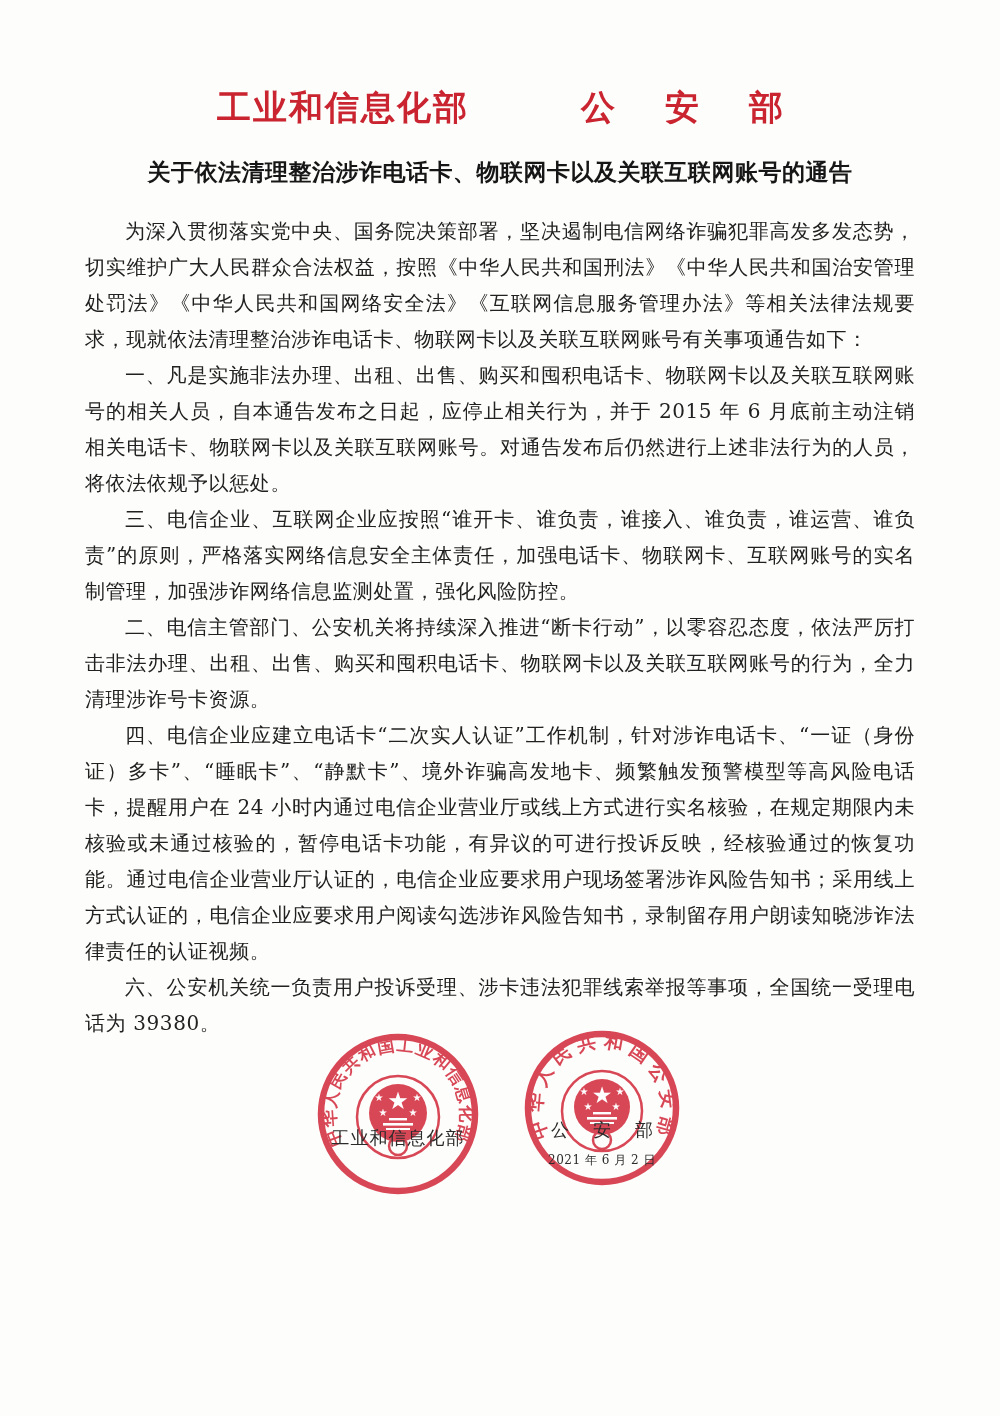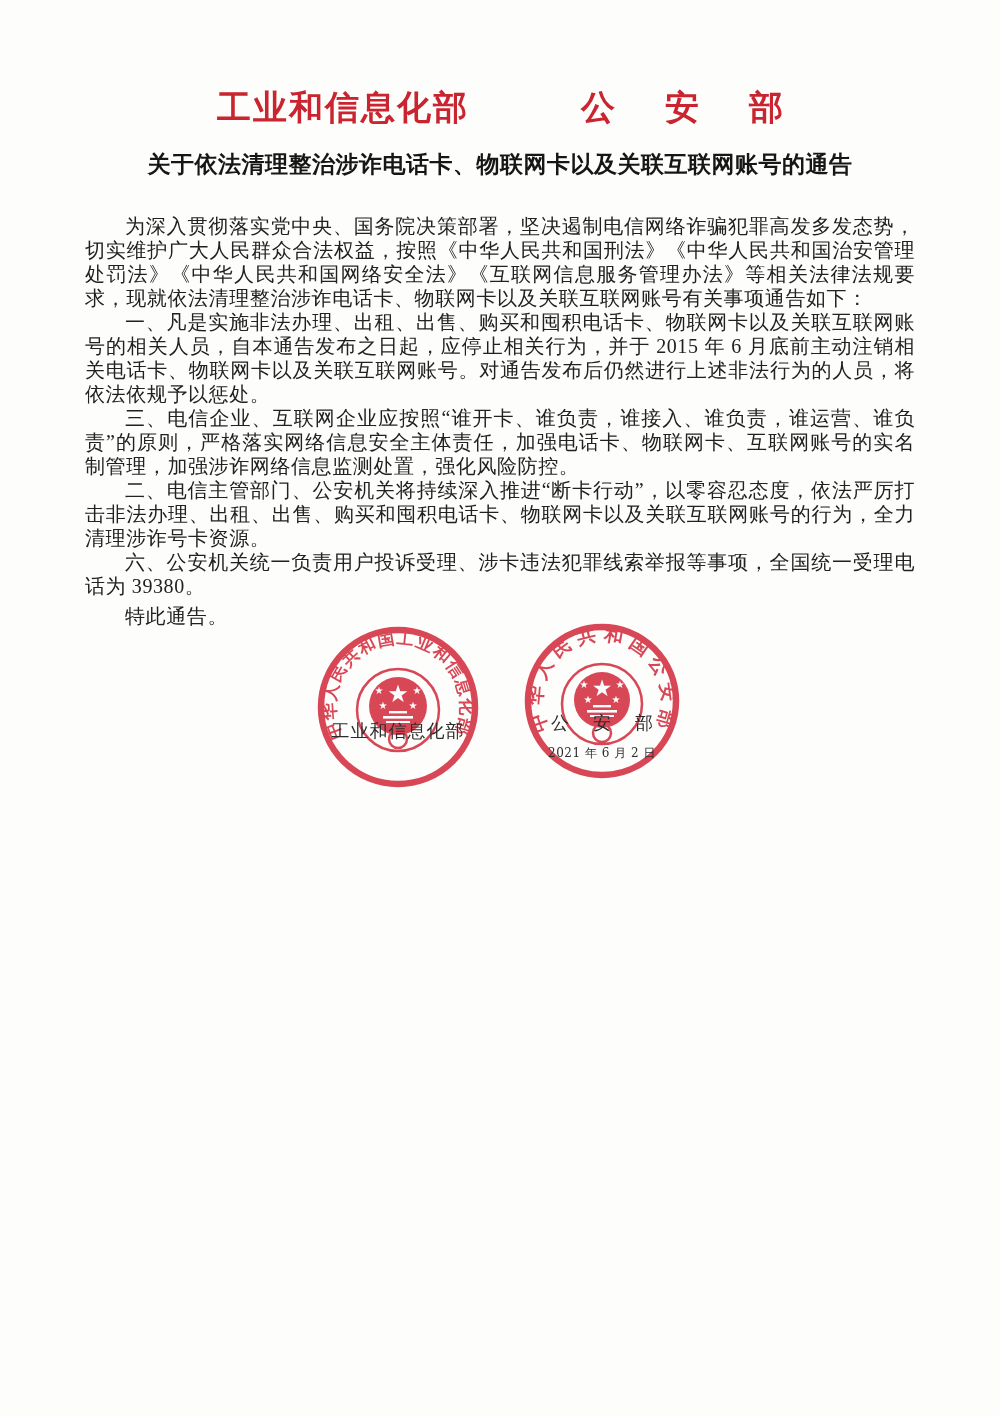--- a/index.html
+++ b/index.html
@@ -27,34 +27,33 @@
     align-items:baseline;
     gap:112px;
     color:var(--header-red);
     font-weight:bold;
     font-size:34px;
     line-height:42px;
     letter-spacing:2px;
   }
   .ministry-2{letter-spacing:50px;margin-right:-50px;}
   .doc-title{
-    margin-top:20px;
+    margin-top:28px;
     text-align:center;
     font-size:23px;
     font-weight:bold;
     line-height:32px;
     color:#161616;
     letter-spacing:0.5px;
   }
   .body-text{
-    margin-top:34px;
+    margin-top:25px;
     font-size:20px;
-    line-height:24px;
+    line-height:36px;
     text-align:justify;
-    font-family:Liberation Serif, serif;
   }
   .body-text p{
     text-indent:2em;
     letter-spacing:0.6px;
   }
   .closing{
     text-indent:2em;
     font-size:20px;
     line-height:36px;
     letter-spacing:0.6px;
@@ -96,24 +95,24 @@
     <span class="ministry-2">公安部</span>
   </div>
 
   <h1 class="doc-title">关于依法清理整治涉诈电话卡、物联网卡以及关联互联网账号的通告</h1>
 
   <div class="body-text">
       <p>为深入贯彻落实党中央、国务院决策部署，坚决遏制电信网络诈骗犯罪高发多发态势，切实维护广大人民群众合法权益，按照《中华人民共和国刑法》《中华人民共和国治安管理处罚法》《中华人民共和国网络安全法》《互联网信息服务管理办法》等相关法律法规要求，现就依法清理整治涉诈电话卡、物联网卡以及关联互联网账号有关事项通告如下：</p>
       <p>一、凡是实施非法办理、出租、出售、购买和囤积电话卡、物联网卡以及关联互联网账号的相关人员，自本通告发布之日起，应停止相关行为，并于 2015 年 6 月底前主动注销相关电话卡、物联网卡以及关联互联网账号。对通告发布后仍然进行上述非法行为的人员，将依法依规予以惩处。</p>
       <p>三、电信企业、互联网企业应按照“谁开卡、谁负责，谁接入、谁负责，谁运营、谁负责”的原则，严格落实网络信息安全主体责任，加强电话卡、物联网卡、互联网账号的实名制管理，加强涉诈网络信息监测处置，强化风险防控。</p>
       <p>二、电信主管部门、公安机关将持续深入推进“断卡行动”，以零容忍态度，依法严厉打击非法办理、出租、出售、购买和囤积电话卡、物联网卡以及关联互联网账号的行为，全力清理涉诈号卡资源。</p>
+      <p>四、电信企业应建立电话卡“二次实人认证”工作机制，针对涉诈电话卡、“一证（身份证）多卡”、“睡眠卡”、“静默卡”、境外诈骗高发地卡、频繁触发预警模型等高风险电话卡，提醒用户在 24 小时内通过电信企业营业厅或线上方式进行实名核验，在规定期限内未核验或未通过核验的，暂停电话卡功能，有异议的可进行投诉反映，经核验通过的恢复功能。通过电信企业营业厅认证的，电信企业应要求用户现场签署涉诈风险告知书；采用线上方式认证的，电信企业应要求用户阅读勾选涉诈风险告知书，录制留存用户朗读知晓涉诈法律责任的认证视频。</p>
       <p>六、公安机关统一负责用户投诉受理、涉卡违法犯罪线索举报等事项，全国统一受理电话为 39380。</p>
     </div>
 
-  <p class="closing">特此通告。</p>
 
   <div class="seal-area">
 
     <div class="seal-wrap left">
       <svg class="seal-svg" viewBox="0 0 166 166" xmlns="http://www.w3.org/2000/svg">
         <circle cx="83" cy="83" r="77" fill="none" stroke="#d63a4a" stroke-width="6.5"></circle>
         <circle cx="83" cy="86" r="41" fill="none" stroke="#d63a4a" stroke-width="2.5"></circle>
         <circle cx="83" cy="82" r="29" fill="#d63a4a"></circle>
         <text x="83" y="78" font-size="24" fill="#ffffff" text-anchor="middle" font-family="DejaVu Sans, sans-serif">★</text>
         <text x="64" y="70" font-size="10" fill="#ffffff" text-anchor="middle" font-family="DejaVu Sans, sans-serif">★</text>

